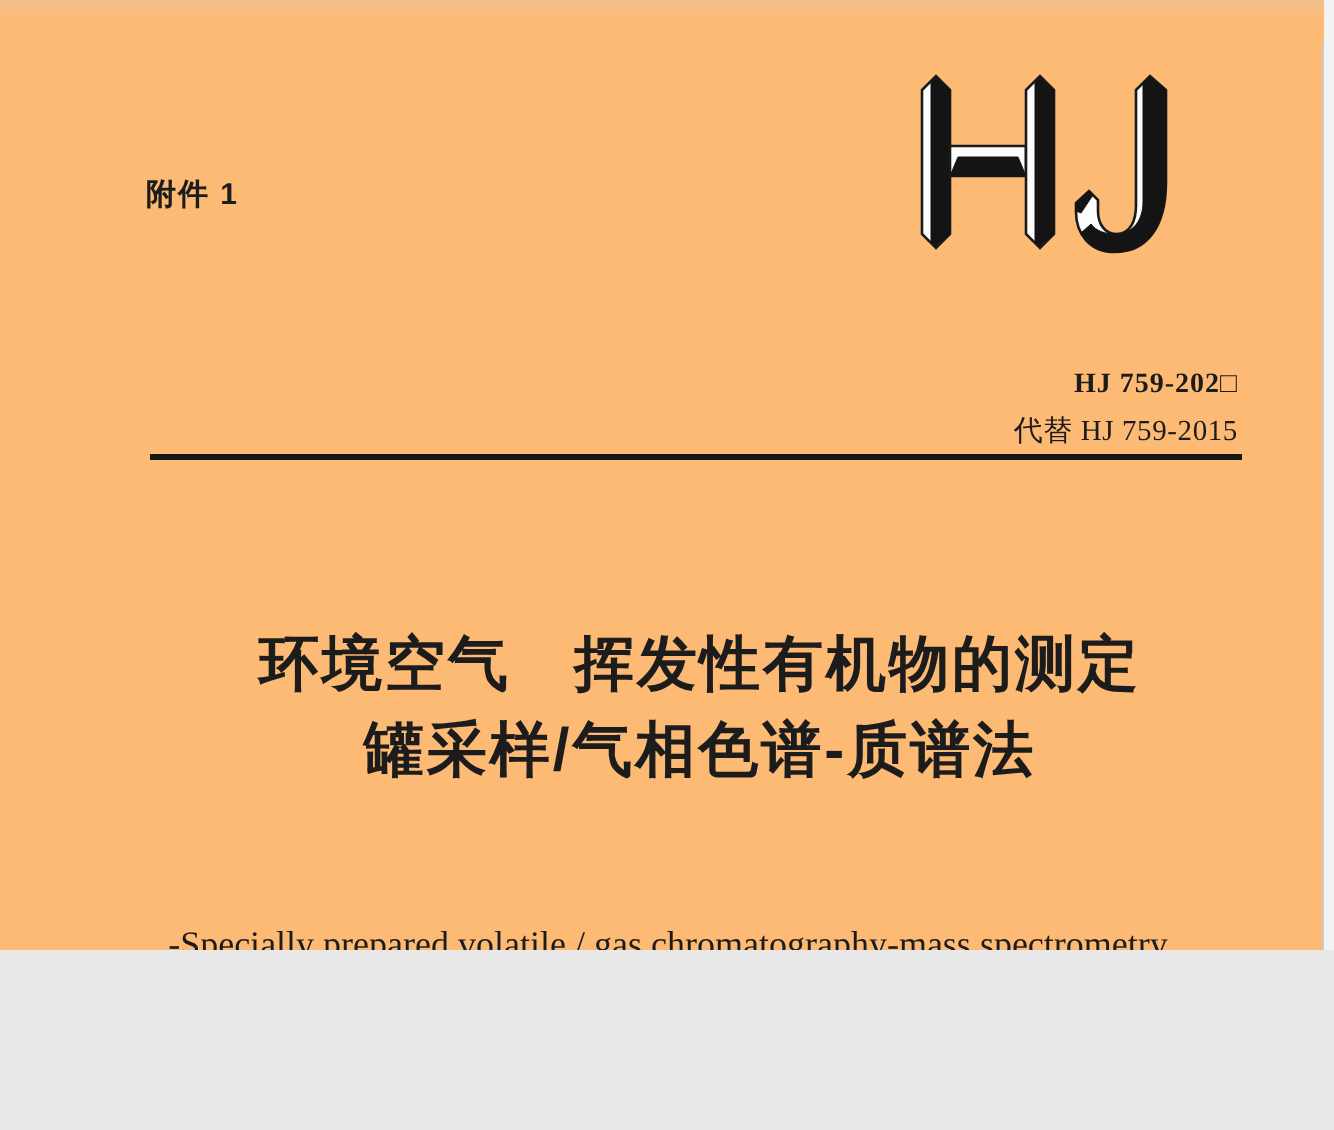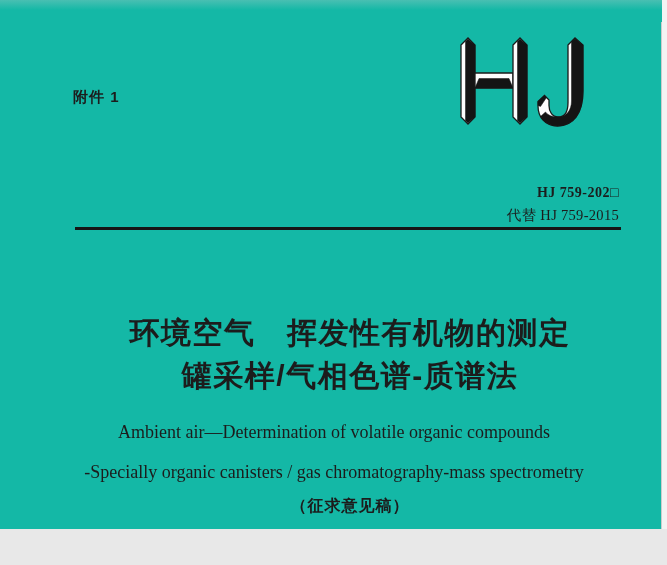--- a/index.html
+++ b/index.html
@@ -1,18 +1,18 @@
 <!DOCTYPE html>
 <html><head>
 <meta charset="utf-8">
 <style>
   html,body { margin:0; padding:0; background:#e8e8e8; }
   .page {
-    position:relative; width:667px; height:529px;
-    background:#14b8a6; overflow:hidden;
+    position:relative; width:667px; height:475px;
+    background:#fdba74; overflow:hidden;
     color:#1c1c1c;
     font-family:"Liberation Sans", sans-serif;
   }
   .abs { position:absolute; }
 
   .top-haze {
     left:0; top:0; width:667px; height:10px;
     background:linear-gradient(to bottom, rgba(210,210,210,0.28), rgba(255,255,255,0));
   }
   .edge-strip { left:662px; top:0; width:5px; height:565px; background:#f3f3f3; }
@@ -95,19 +95,18 @@
   <div class="abs std-number">HJ 759-202□</div>
 
   <div class="abs replaces-note">代替 HJ 759-2015</div>
 
   <div class="abs header-rule"></div>
 
   <div class="abs cn-col title-cn-1">环境空气　挥发性有机物的测定</div>
 
   <div class="abs cn-col title-cn-2">罐采样/气相色谱-质谱法</div>
 
-  <div class="abs en-col title-en-1">Ambient air—Determination of volatile organic compounds</div>
 
-  <div class="abs en-col title-en-2">-Specially organic canisters / gas chromatography-mass spectrometry</div>
+  <div class="abs en-col title-en-2">-Specially prepared volatile / gas chromatography-mass spectrometry</div>
 
   <div class="abs draft-status">（征求意见稿）</div>
 
 </div>
 
 </body></html>

